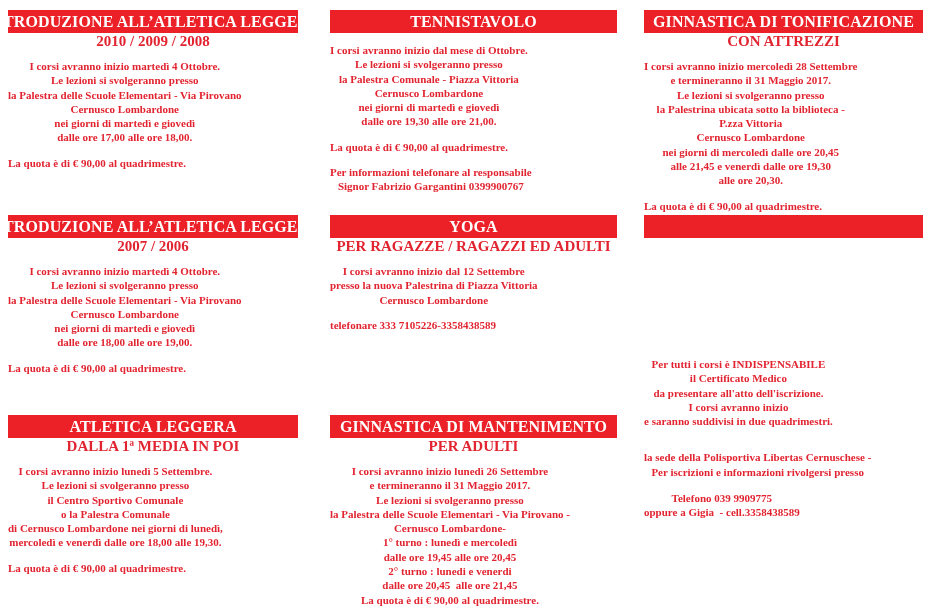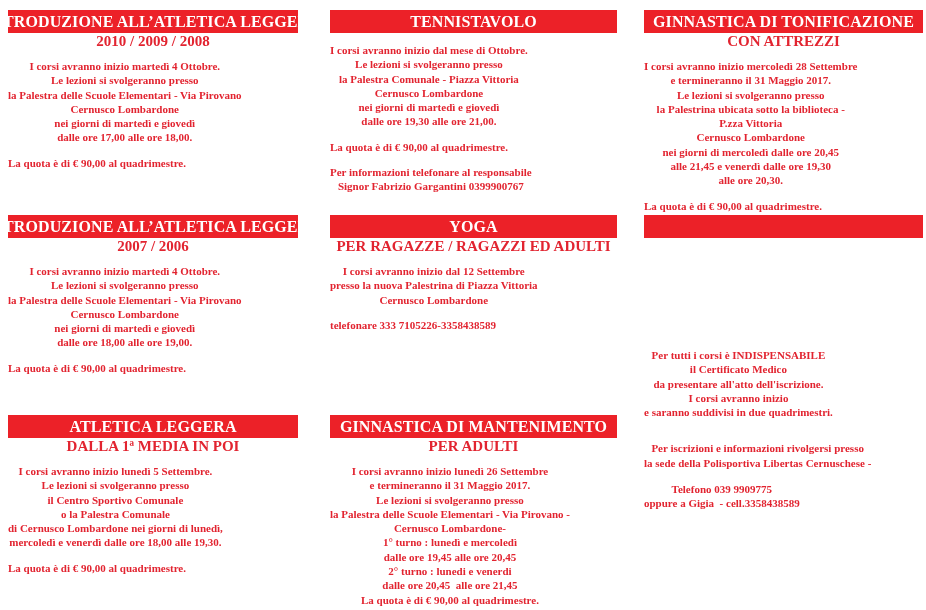--- a/index.html
+++ b/index.html
@@ -45,21 +45,21 @@
     white-space: pre;
   }
   .body {
     margin-top: 10px;
     display: flex;
     flex-direction: column;
     align-items: flex-start;
     color: #e22430;
     font-size: 11px;
   }
-  .notes .body { margin-top: 3px; }
+  .notes .body { margin-top: 12px; }
   .para { display: flex; flex-direction: column; align-items: center; }
   .para + .para { margin-top: 11px; }
   .notes .para:nth-of-type(2) { margin-top: 22px; }
   .notes .para:nth-of-type(3) { margin-top: 12px; font-family: Liberation Serif, serif; }
   .line {
     white-space: pre;
     line-height: 14.3px;
     text-align: center;
   }
 </style>
@@ -224,22 +224,22 @@
     <section class="card notes">
       <div class="body">
           <div class="para">
             <div class="line">Per tutti i corsi è INDISPENSABILE</div>
             <div class="line">il Certificato Medico</div>
             <div class="line">da presentare all'atto dell'iscrizione.</div>
             <div class="line">I corsi avranno inizio</div>
             <div class="line">e saranno suddivisi in due quadrimestri.</div>
           </div>
           <div class="para">
+            <div class="line">la sede della Polisportiva Libertas Cernuschese -</div>
             <div class="line">Per iscrizioni e informazioni rivolgersi presso</div>
-            <div class="line">la sede della Polisportiva Libertas Cernuschese -</div>
           </div>
           <div class="para">
             <div class="line">Telefono 039 9909775</div>
             <div class="line">oppure a Gigia  - cell.3358438589</div>
           </div>
         </div>
     </section>
   </div>
 
 </div>

